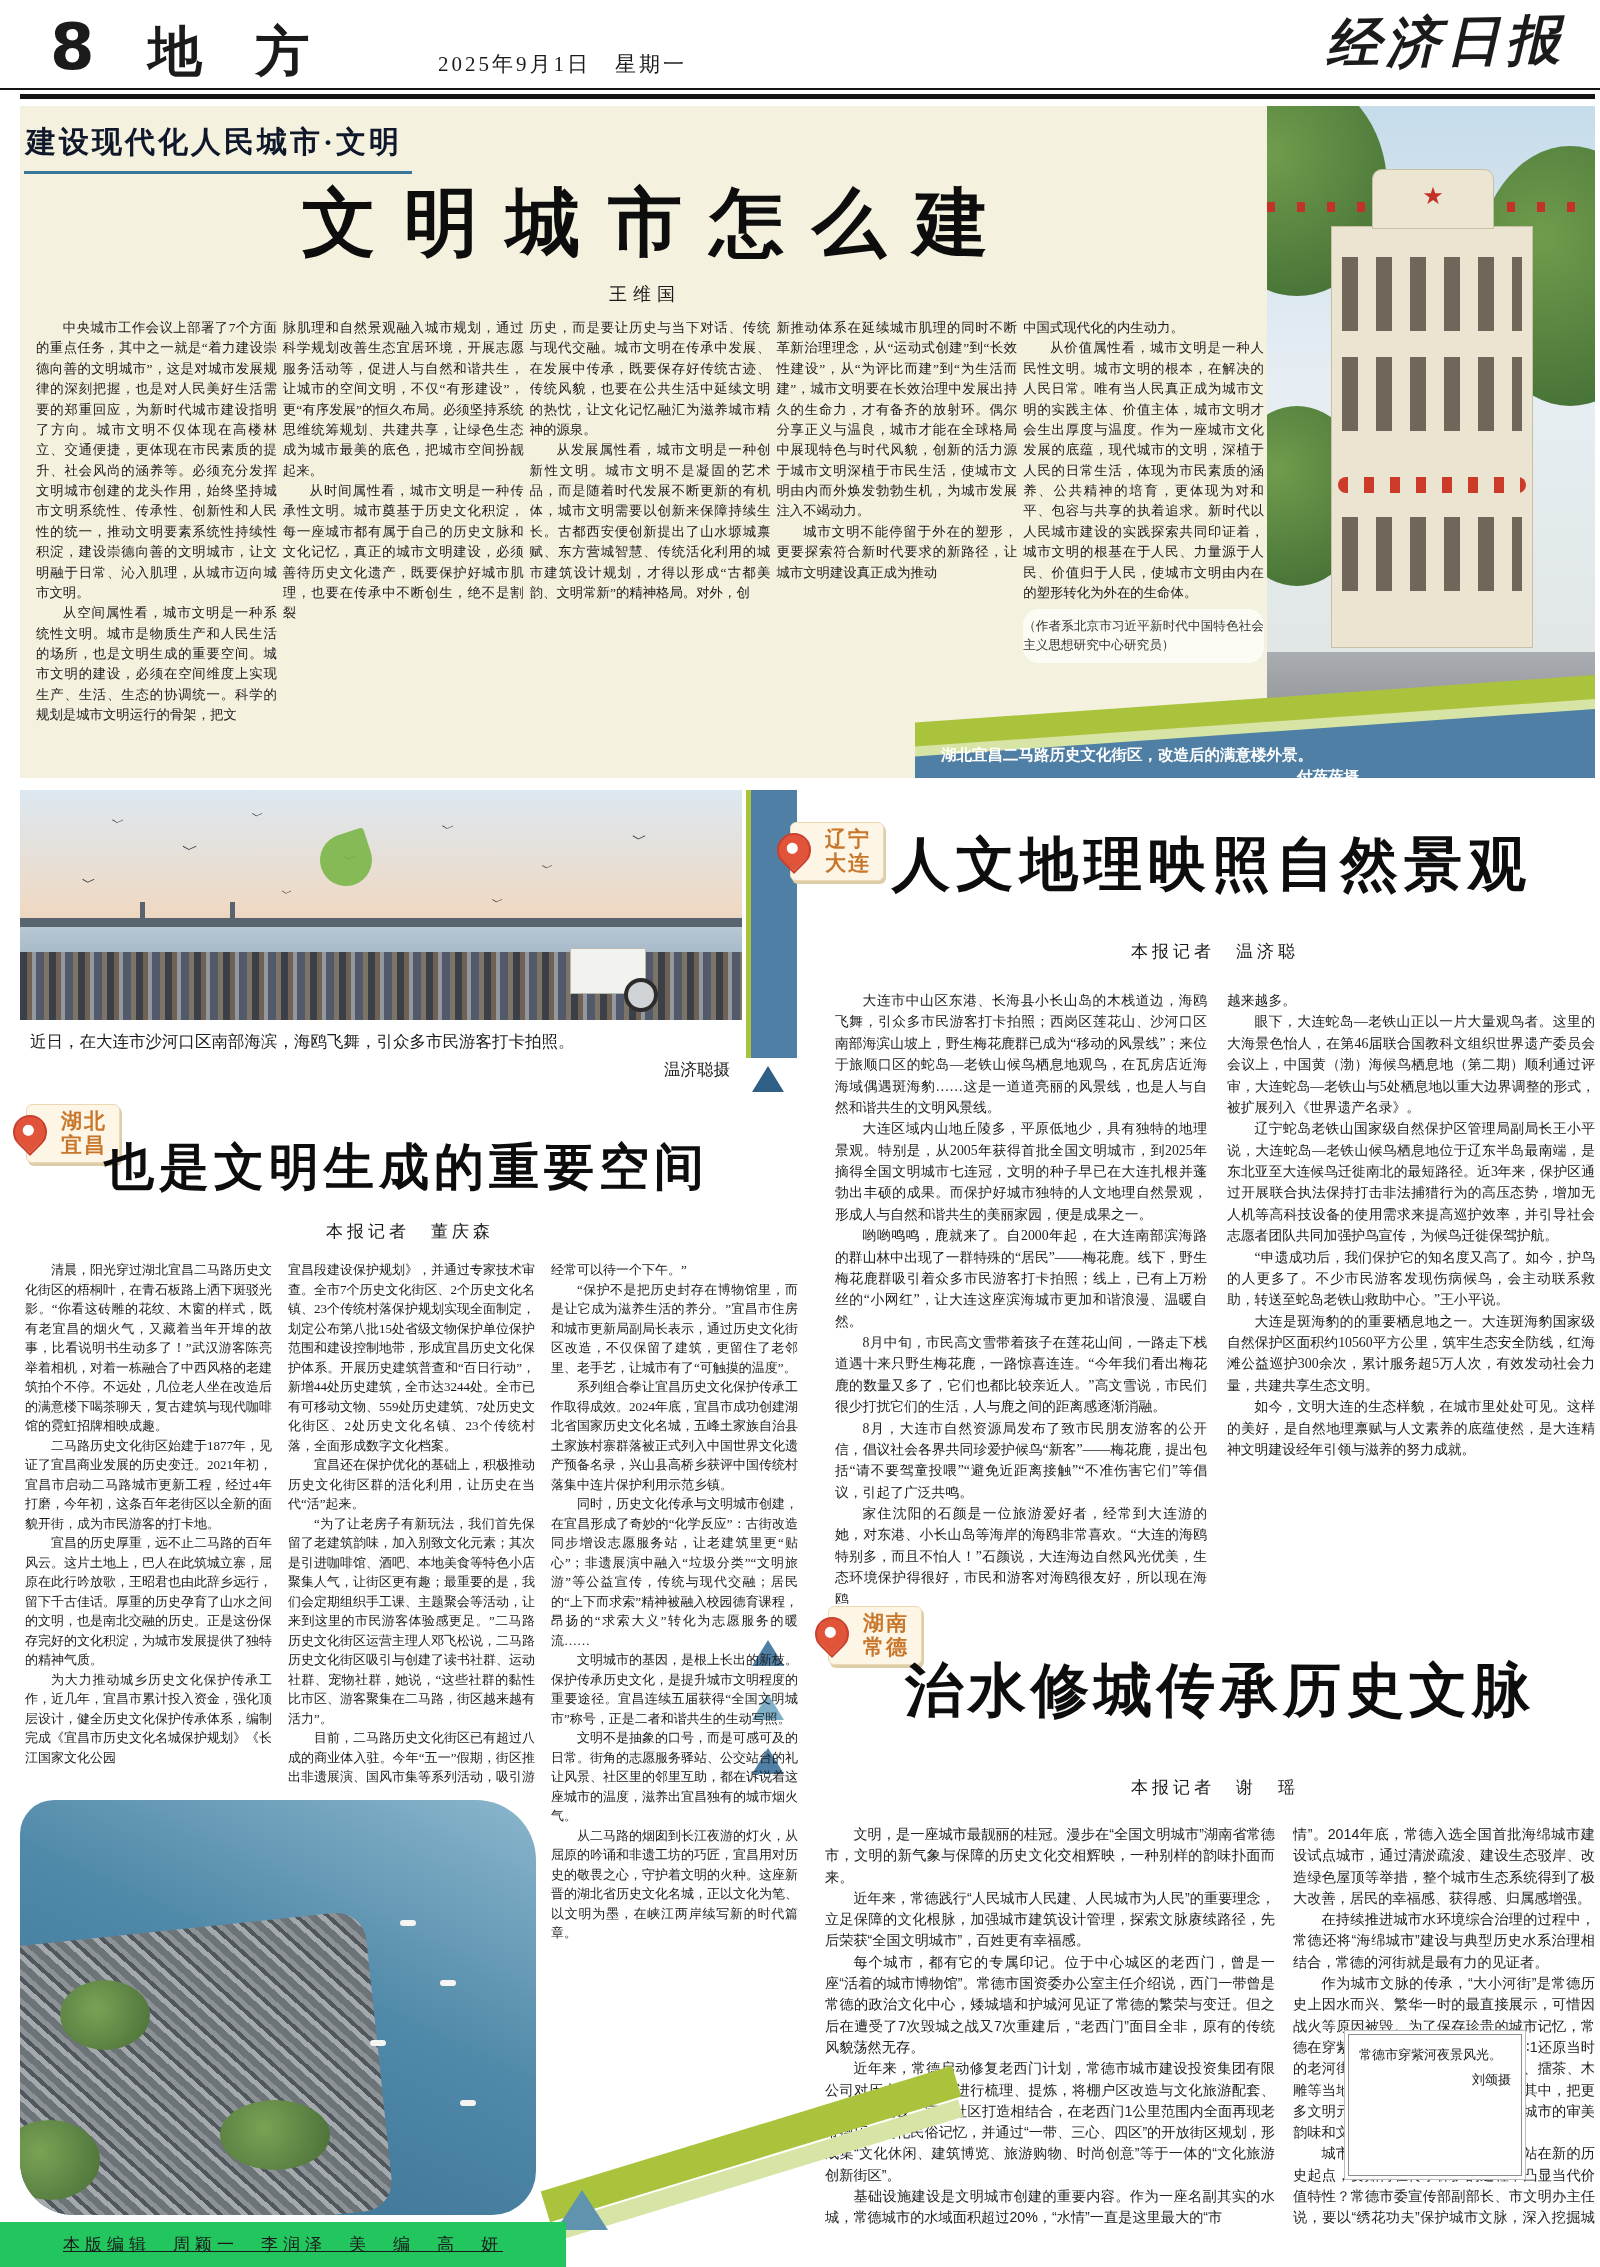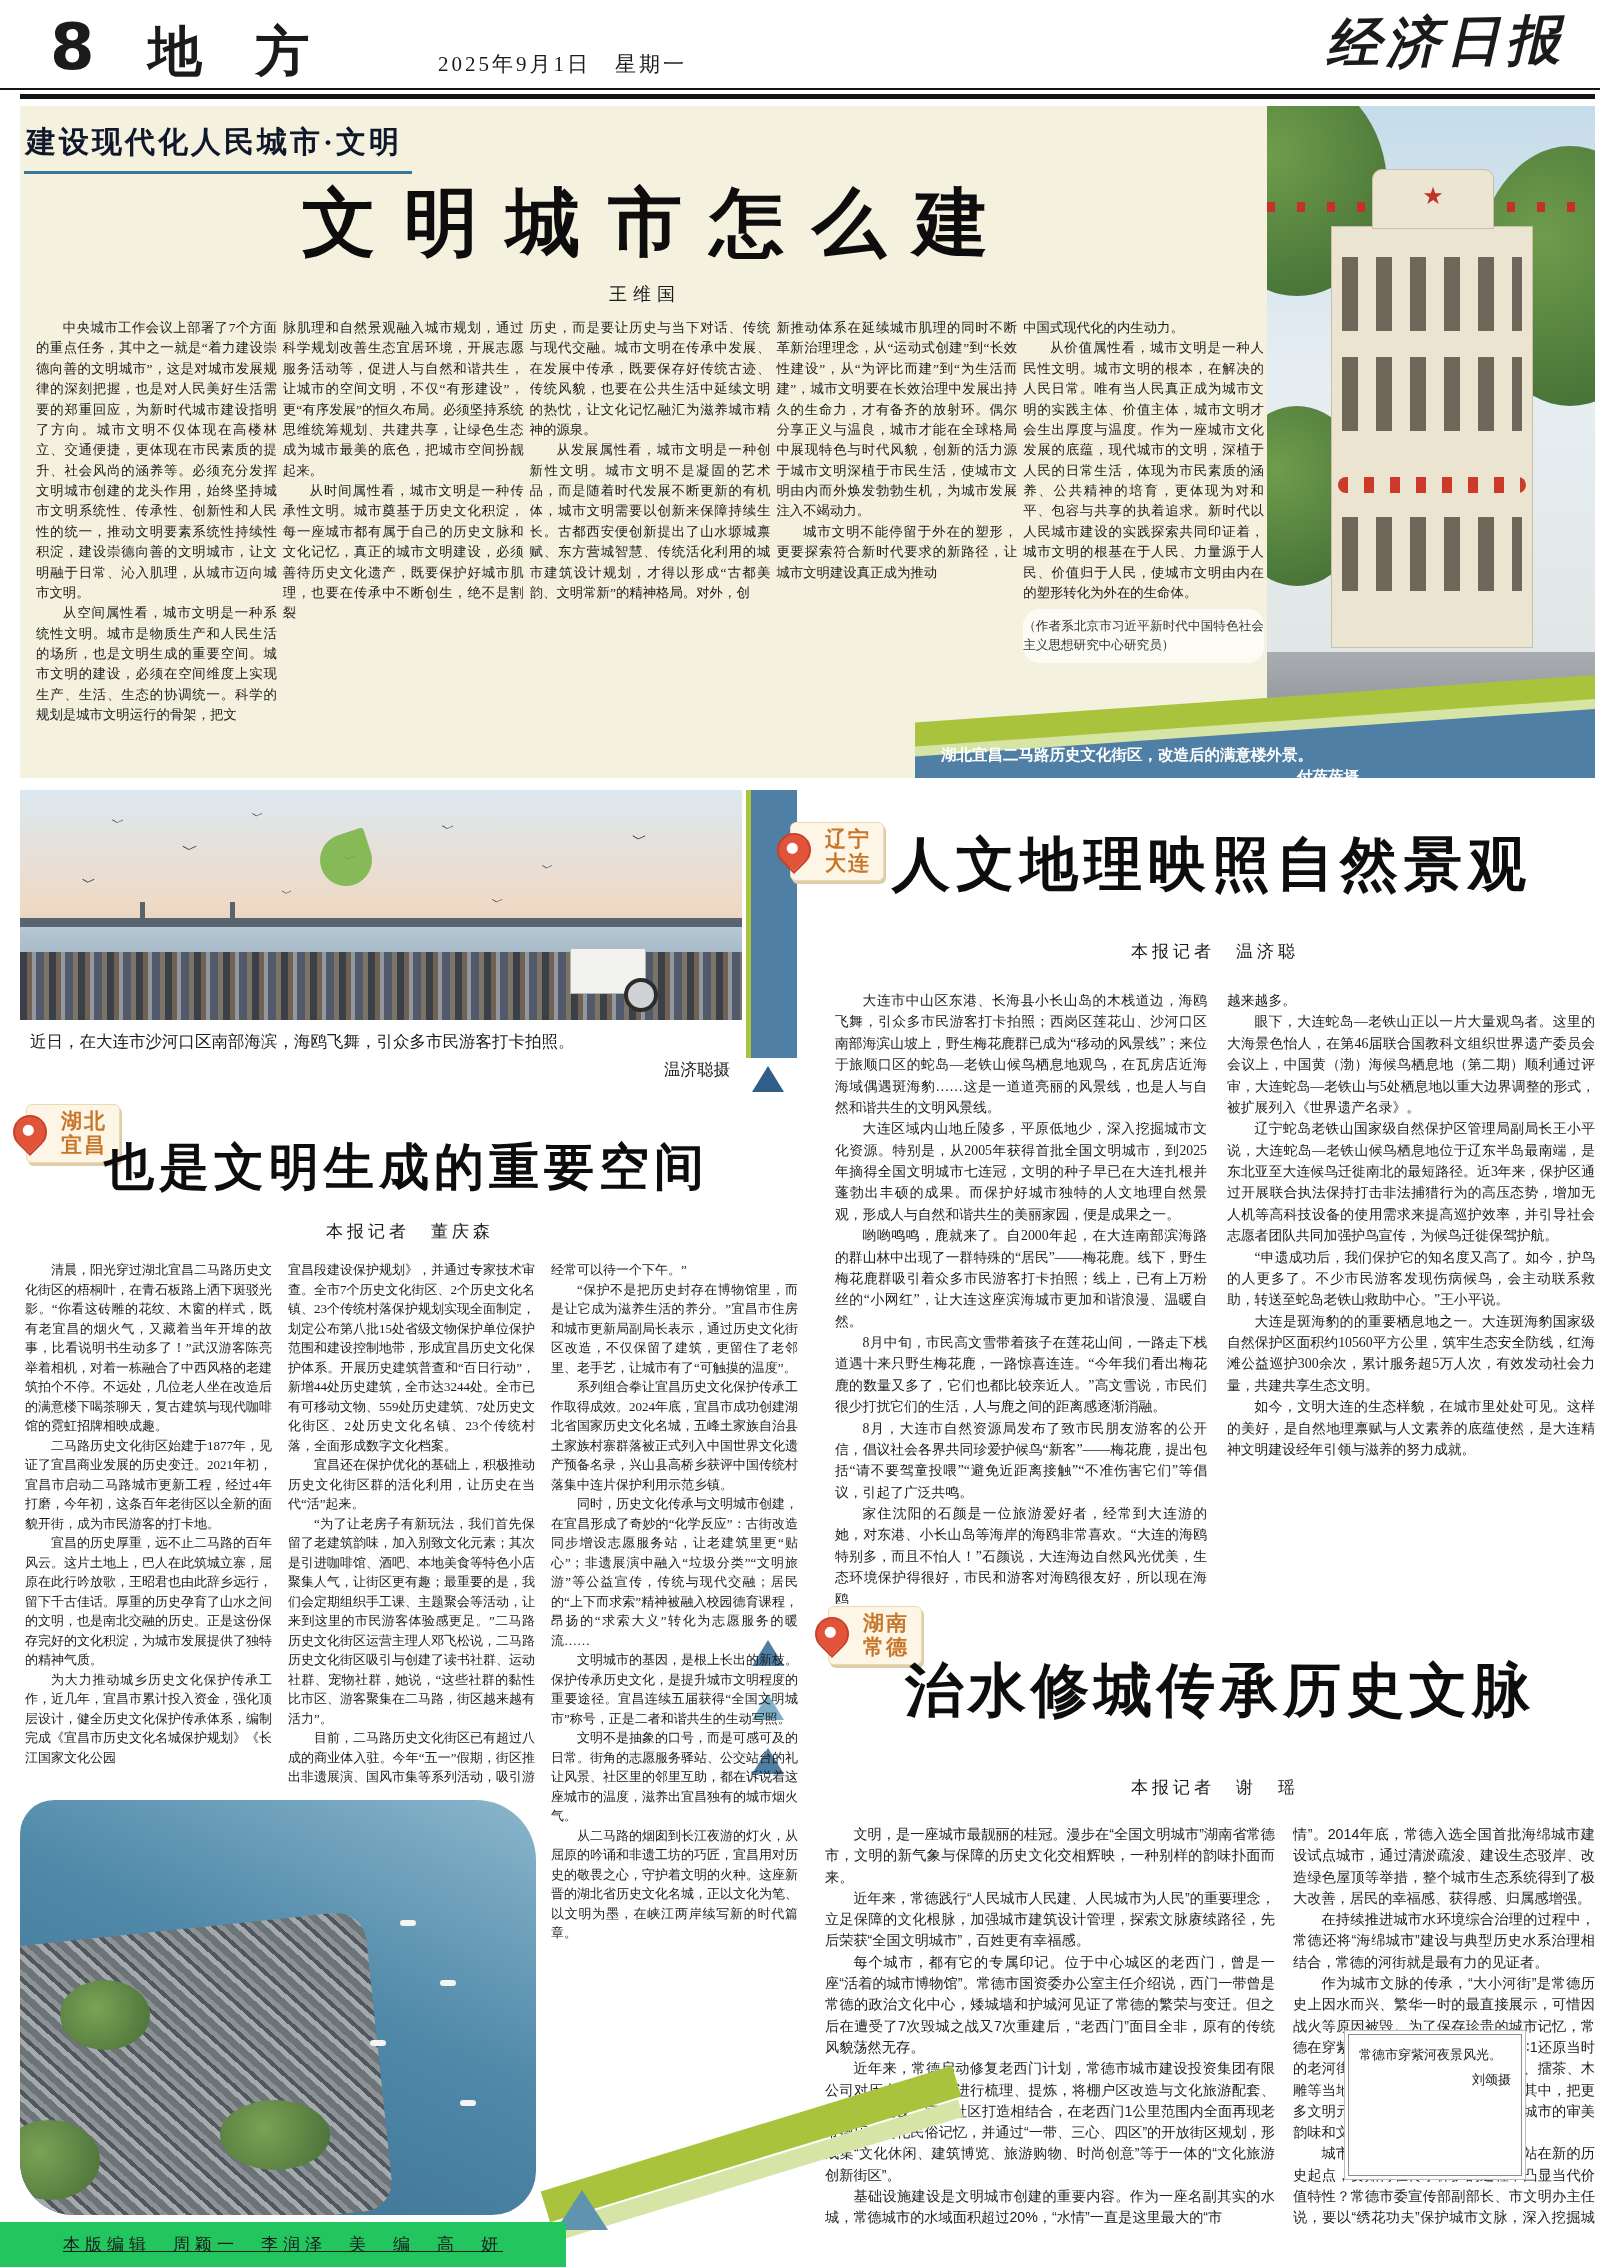--- a/index.html
+++ b/index.html
@@ -207,21 +207,21 @@
 
   <div class="badge" style="left:790px;top:822px;">
     <span class="pin"></span>
     <b>辽宁</b>
     <b>大连</b>
   </div>
   <div class="abs sub-title dl-title">人文地理映照自然景观</div>
   <div class="abs dl-byline">本报记者　温济聪</div>
   <div class="abs dl-col" style="left:835px;width:372px;">
       <p class="para">大连市中山区东港、长海县小长山岛的木栈道边，海鸥飞舞，引众多市民游客打卡拍照；西岗区莲花山、沙河口区南部海滨山坡上，野生梅花鹿群已成为“移动的风景线”；来位于旅顺口区的蛇岛—老铁山候鸟栖息地观鸟，在瓦房店近海海域偶遇斑海豹……这是一道道亮丽的风景线，也是人与自然和谐共生的文明风景线。</p>
-      <p class="para">大连区域内山地丘陵多，平原低地少，深入挖掘城市文化资源。特别是，从2005年获得首批全国文明城市，到2025年摘得全国文明城市七连冠，文明的种子早已在大连扎根并蓬勃出丰硕的成果。而保护好城市独特的人文地理自然景观，形成人与自然和谐共生的美丽家园，便是成果之一。</p>
+      <p class="para">大连区域内山地丘陵多，平原低地少，具有独特的地理景观。特别是，从2005年获得首批全国文明城市，到2025年摘得全国文明城市七连冠，文明的种子早已在大连扎根并蓬勃出丰硕的成果。而保护好城市独特的人文地理自然景观，形成人与自然和谐共生的美丽家园，便是成果之一。</p>
       <p class="para">哟哟鸣鸣，鹿就来了。自2000年起，在大连南部滨海路的群山林中出现了一群特殊的“居民”——梅花鹿。线下，野生梅花鹿群吸引着众多市民游客打卡拍照；线上，已有上万粉丝的“小网红”，让大连这座滨海城市更加和谐浪漫、温暖自然。</p>
       <p class="para">8月中旬，市民高文雪带着孩子在莲花山间，一路走下栈道遇十来只野生梅花鹿，一路惊喜连连。“今年我们看出梅花鹿的数量又多了，它们也都比较亲近人。”高文雪说，市民们很少打扰它们的生活，人与鹿之间的距离感逐渐消融。</p>
       <p class="para">8月，大连市自然资源局发布了致市民朋友游客的公开信，倡议社会各界共同珍爱护候鸟“新客”——梅花鹿，提出包括“请不要驾童投喂”“避免近距离接触”“不准伤害它们”等倡议，引起了广泛共鸣。</p>
       <p class="para">家住沈阳的石颜是一位旅游爱好者，经常到大连游的她，对东港、小长山岛等海岸的海鸥非常喜欢。“大连的海鸥特别多，而且不怕人！”石颜说，大连海边自然风光优美，生态环境保护得很好，市民和游客对海鸥很友好，所以现在海鸥</p>
     </div>
   <div class="abs dl-col cont" style="left:1227px;width:368px;">
       <p class="para">越来越多。</p>
       <p class="para">眼下，大连蛇岛—老铁山正以一片大量观鸟者。这里的大海景色怡人，在第46届联合国教科文组织世界遗产委员会会议上，中国黄（渤）海候鸟栖息地（第二期）顺利通过评审，大连蛇岛—老铁山与5处栖息地以重大边界调整的形式，被扩展列入《世界遗产名录》。</p>
       <p class="para">辽宁蛇岛老铁山国家级自然保护区管理局副局长王小平说，大连蛇岛—老铁山候鸟栖息地位于辽东半岛最南端，是东北亚至大连候鸟迁徙南北的最短路径。近3年来，保护区通过开展联合执法保持打击非法捕猎行为的高压态势，增加无人机等高科技设备的使用需求来提高巡护效率，并引导社会志愿者团队共同加强护鸟宣传，为候鸟迁徙保驾护航。</p>
       <p class="para">“申遗成功后，我们保护它的知名度又高了。如今，护鸟的人更多了。不少市民游客发现伤病候鸟，会主动联系救助，转送至蛇岛老铁山救助中心。”王小平说。</p>

